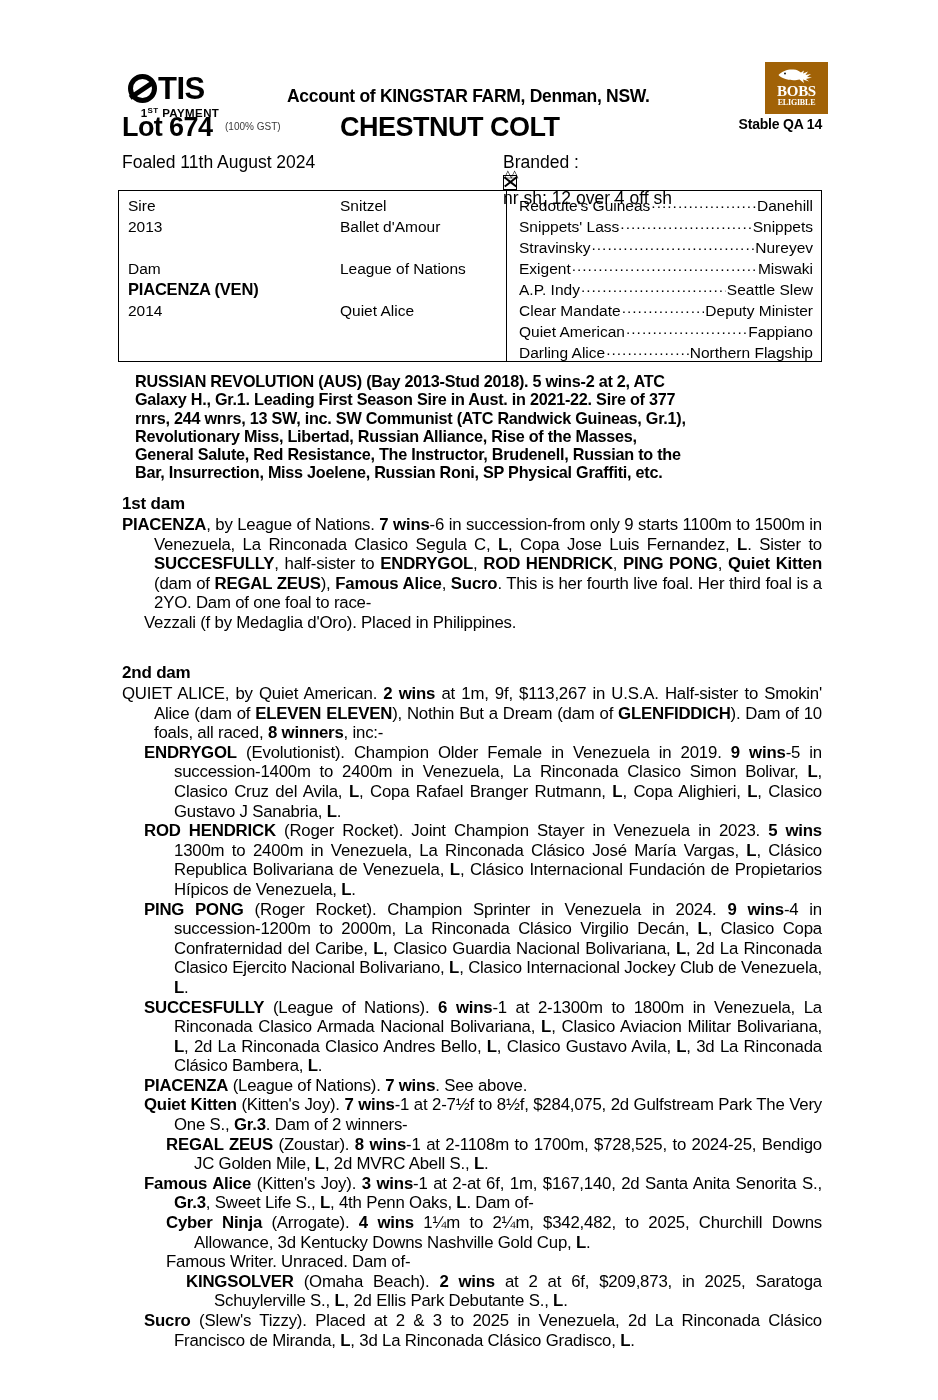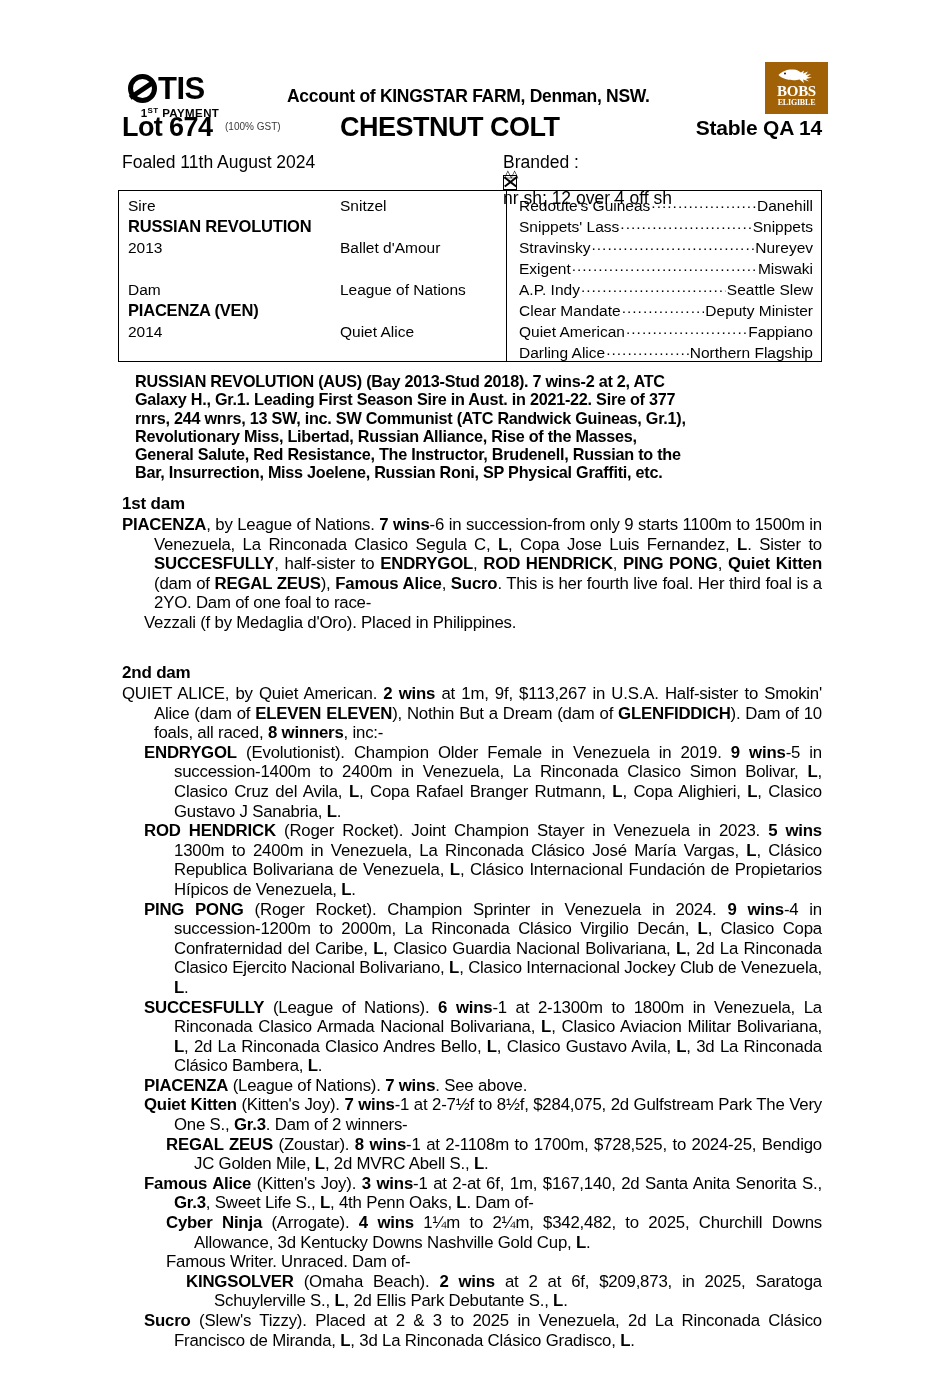--- a/index.html
+++ b/index.html
@@ -81,21 +81,21 @@
   .gst {
     position: absolute; left: 103px; top: 9px;
     font-size: 10px; color: #3a3a3a;
   }
   .colour-sex {
     position: absolute; left: 218px; top: 0;
     font-weight: bold; font-size: 27px; letter-spacing: -0.5px;
   }
   .stable {
     position: absolute; right: 0; top: 4px;
-    font-weight: bold; font-size: 21px; letter-spacing: -0.2px;
+    font-weight: bold; font-size: 14px; letter-spacing: -0.2px;
   }
 
   .foaled-row {
     position: absolute; left: 0; top: 152px; width: 700px;
     font-size: 17.5px; height: 24px;
   }
   .foaled { position: absolute; left: 0; top: 0; white-space: nowrap; }
   .branded {
     position: absolute; left: 378px; top: 0;
     white-space: nowrap; display: flex; align-items: baseline; flex-direction: column;
@@ -224,24 +224,20 @@
     </div>
   </div>
 
   <div class="ped-table">
     <div class="ped-left" id="ped-left">
         <div class="ped-row">
           <span class="c1">Sire</span>
           <span class="c2">Snitzel</span>
         </div>
         <div class="ped-row">
-          <span class="c1 ped-bold">RUSSIAN REVOLUTION</span>
-          <span class="c2"></span>
-        </div>
-        <div class="ped-row">
           <span class="c1">2013</span>
           <span class="c2">Ballet d'Amour</span>
         </div>
         <div class="ped-row">
           <span class="c1"></span>
           <span class="c2"></span>
         </div>
         <div class="ped-row">
           <span class="c1">Dam</span>
           <span class="c2">League of Nations</span>
@@ -298,21 +294,21 @@
         </div>
         <div class="leader-row">
           <span>Darling Alice</span>
           <span class="leader-dots">......................................................................</span>
           <span>Northern Flagship</span>
         </div>
       </div>
   </div>
 
   <div class="sire-block" id="sire-block">
-      <div>RUSSIAN REVOLUTION (AUS) (Bay 2013-Stud 2018). 7 wins-2 at 2, ATC</div>
+      <div>RUSSIAN REVOLUTION (AUS) (Bay 2013-Stud 2018). 5 wins-2 at 2, ATC</div>
       <div>Galaxy H., Gr.1. Leading First Season Sire in Aust. in 2021-22. Sire of 377</div>
       <div>rnrs, 244 wnrs, 13 SW, inc. SW Communist (ATC Randwick Guineas, Gr.1),</div>
       <div>Revolutionary Miss, Libertad, Russian Alliance, Rise of the Masses,</div>
       <div>General Salute, Red Resistance, The Instructor, Brudenell, Russian to the</div>
       <div>Bar, Insurrection, Miss Joelene, Russian Roni, SP Physical Graffiti, etc.</div>
     </div>
 
   <div id="sec-1stdam">
     <div class="dam-heading">1st dam</div>
     <div id="first-dam-body">

